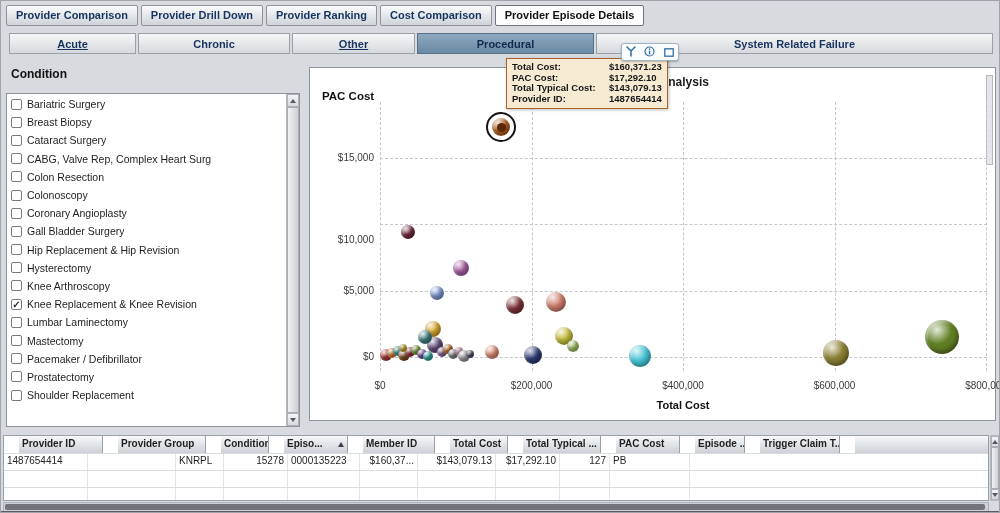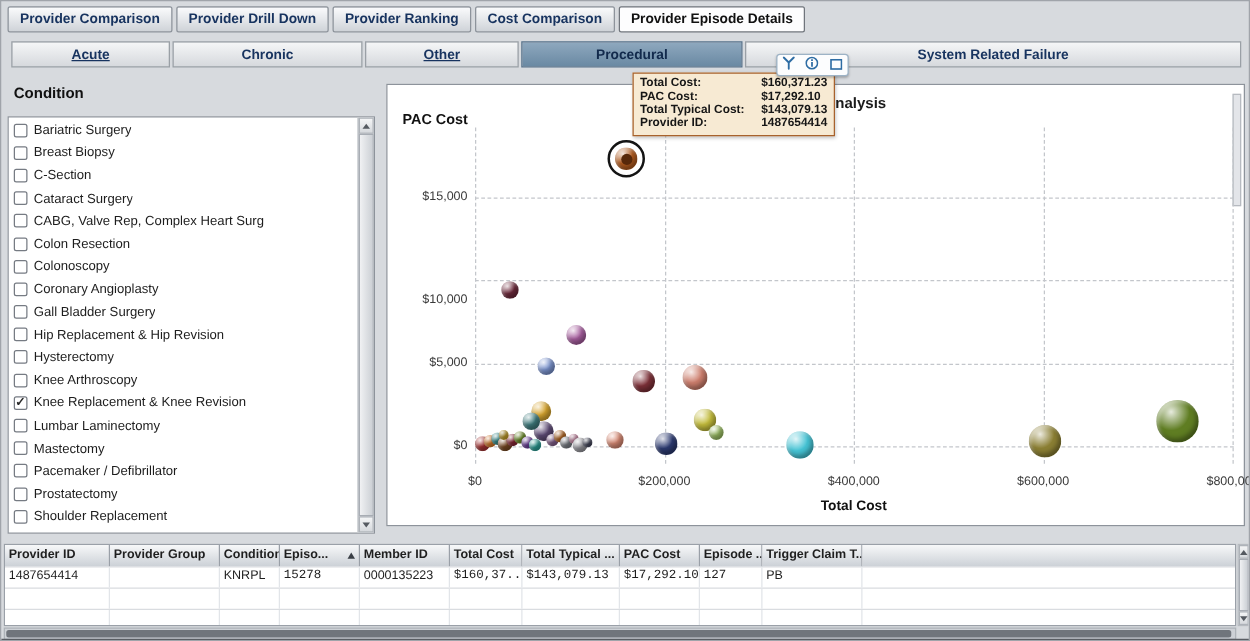--- a/index.html
+++ b/index.html
@@ -66,25 +66,25 @@
   #mini-toolbar{position:absolute;left:620px;top:42px;width:56px;height:16px;background:#fcfdfe;
         border:1px solid #9db3c6;border-radius:3px;display:flex;align-items:center;justify-content:space-around;
         z-index:61;box-shadow:0 1px 2px rgba(0,0,0,.25);}
 
   
   #table{position:absolute;left:2px;top:434px;width:986px;height:66px;background:#fff;
         border:1px solid #9aa0a8;box-sizing:border-box;overflow:hidden;}
   #table-header{display:flex;height:17px;}
   .th{box-sizing:border-box;flex:0 0 auto;padding:2px 3px;font-size:10px;font-weight:bold;color:#1f1f1f;
         background:linear-gradient(#f7f8f9,#ccd1d7);border-right:1px solid #9aa0a8;position:relative;
-        white-space:nowrap;overflow:hidden;}
+        white-space:nowrap;overflow:hidden;margin-left:15px;}
   .tr{display:flex;height:16px;border-top:1px solid #d9dce0;}
   .td{box-sizing:border-box;flex:0 0 auto;padding:1px 3px;font-size:10px;color:#1f1f1f;
         border-right:1px solid #e2e5e9;white-space:nowrap;overflow:hidden;}
-  .td.num{text-align:left;font-family:Liberation Mono, monospace;}
+  .td.num{text-align:right;}
   .fill{flex:1 1 auto !important;border-right:none;}
   .sort-asc{position:absolute;right:3px;top:6px;width:0;height:0;border-left:3.5px solid transparent;
         border-right:3.5px solid transparent;border-bottom:5px solid #3a3f46;}
   #table-vscroll{position:absolute;left:989px;top:434px;width:10px;height:66px;background:#e7e9ec;
         border:1px solid #b6bac0;box-sizing:border-box;}
   #table-vscroll .sb-btn{height:11px;}
   #table-vscroll .sb-thumb{top:11px;bottom:11px;}
 
   #hscroll{position:absolute;left:2px;top:501px;width:986px;height:10px;background:#cdd1d6;
         border:1px solid #aeb3b9;box-sizing:border-box;}
@@ -116,24 +116,20 @@
 
   <div id="condition-list">
     <div id="condition-items">
         <div class="cond-item">
           <div class="cbx"></div>
           <div class="cond-label">Bariatric Surgery</div>
         </div>
         <div class="cond-item">
           <div class="cbx"></div>
           <div class="cond-label">Breast Biopsy</div>
-        </div>
-        <div class="cond-item">
-          <div class="cbx"></div>
-          <div class="cond-label">C-Section</div>
         </div>
         <div class="cond-item">
           <div class="cbx"></div>
           <div class="cond-label">Cataract Surgery</div>
         </div>
         <div class="cond-item">
           <div class="cbx"></div>
           <div class="cond-label">CABG, Valve Rep, Complex Heart Surg</div>
         </div>
         <div class="cond-item">

